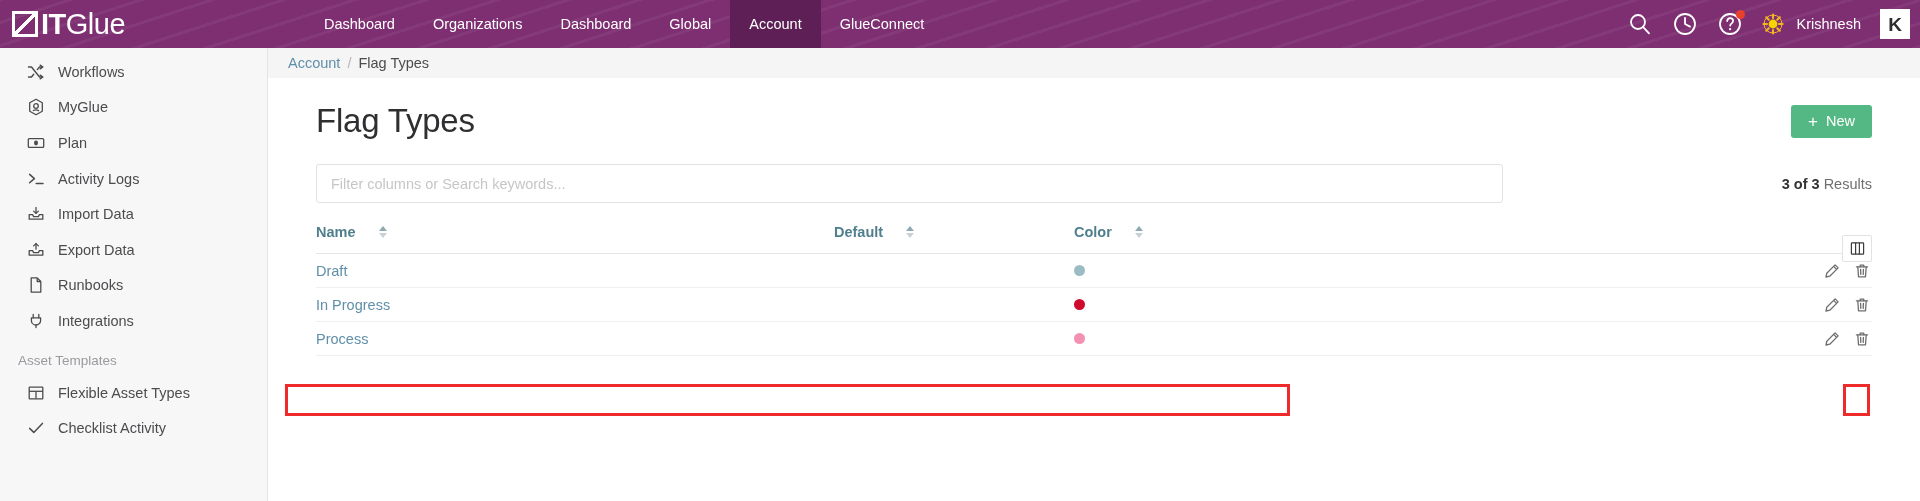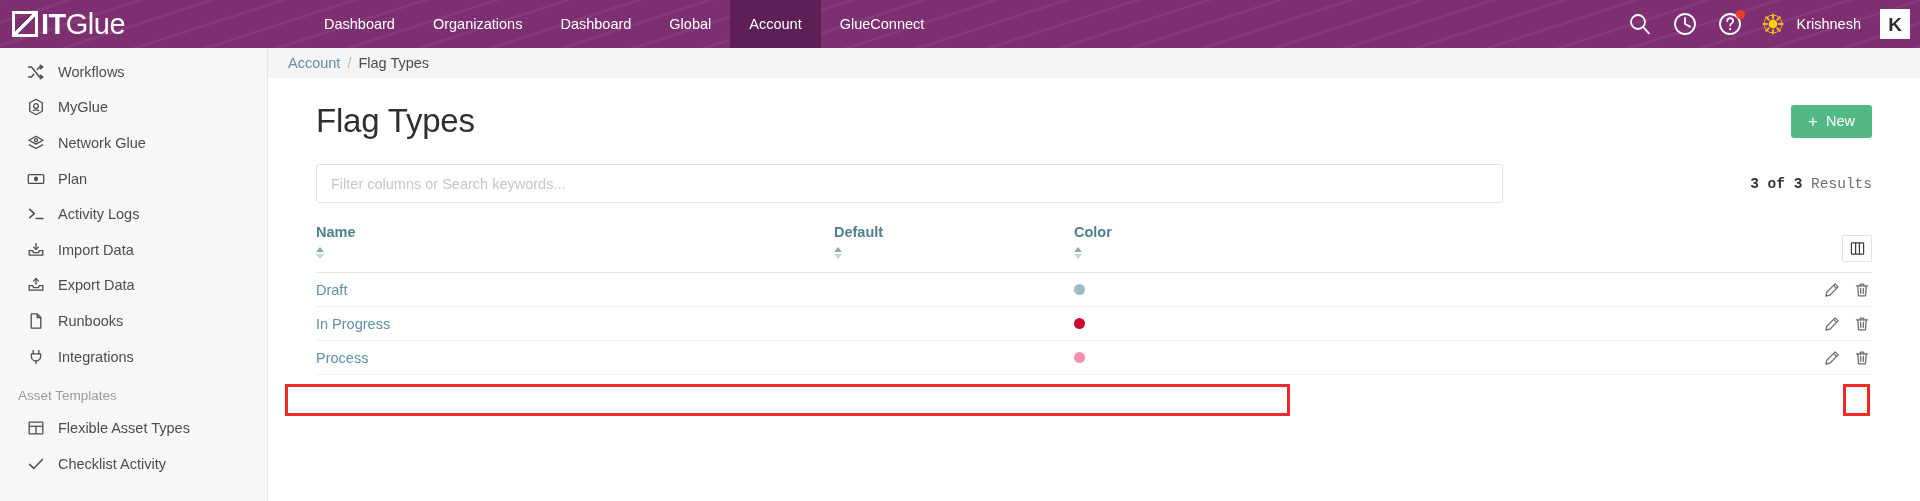--- a/index.html
+++ b/index.html
@@ -165,35 +165,34 @@
     flex: 0 0 1187px; height: 39px;
     border: 1px solid #e2e2e4; border-radius: 3px;
     padding: 0 14px; font-size: 14.5px;
     font-family: inherit; color: #4c4c4e;
     background: #fff; outline: none;
   }
   .search-input::placeholder { color: #c6c6c9; }
   .results {
     margin-left: auto; font-size: 14.5px; color: #6e6e71;
     white-space: nowrap;
-    font-family: Liberation Mono, monospace;
   }
   .results b { color: #333335; font-weight: bold; }
 
   table.flagtable {
     width: 100%; border-collapse: collapse;
     margin-top: 21px; table-layout: fixed;
   }
   table.flagtable th {
     text-align: left; font-size: 14.5px; font-weight: bold;
     color: #4f7f8c; padding: 0 0 13px 0;
     border-bottom: 1px solid #e6e6e8;
     white-space: nowrap;
   }
-  th .hdr { display: flex; gap: 7px; cursor: pointer; flex-direction: column; }
+  th .hdr { display: flex; align-items: center; gap: 23px; cursor: pointer; }
   .sorter {
     display: inline-flex; flex-direction: column; gap: 2px;
     line-height: 0;
   }
   .sorter i {
     display: block; width: 0; height: 0;
     border-left: 4.5px solid transparent;
     border-right: 4.5px solid transparent;
   }
   .sorter i.up { border-bottom: 5px solid #8fa9b1; }
@@ -313,30 +312,20 @@
     <span class="side-ico">
       <svg width="18" height="18" viewBox="0 0 18 18" fill="none" stroke="#4c4c4e" stroke-width="1.3" stroke-linejoin="round">
         <path d="M9 1.3l6.3 3.5v8.4L9 16.7 2.7 13.2V4.8z"></path>
         <circle cx="9" cy="8" r="2.3"></circle>
           <path d="M6 13c.7-1.6 4.3-1.6 6 0"></path>
       </svg>
     </span>
     <span>MyGlue</span>
   </a>
 
-  <a class="side-item">
-    <span class="side-ico">
-      <svg width="18" height="18" viewBox="0 0 18 18" fill="none" stroke="#4c4c4e" stroke-width="1.3" stroke-linejoin="round">
-        <path d="M2 6.2L9 2.3l7 3.9-7 3.9z"></path>
-          <path d="M2 10.6l7 3.9 7-3.9"></path>
-        <circle cx="9" cy="6.2" r="1.5"></circle>
-      </svg>
-    </span>
-    <span>Network Glue</span>
-  </a>
 
   <a class="side-item">
     <span class="side-ico">
       <svg width="18" height="18" viewBox="0 0 18 18" fill="none" stroke="#4c4c4e" stroke-width="1.3">
         <rect x="1.3" y="4.6" width="15.4" height="8.8" rx="1"></rect>
         <ellipse cx="9" cy="9" rx="2" ry="2.4" fill="#4c4c4e" stroke="none"></ellipse>
       </svg>
     </span>
     <span>Plan</span>
   </a>

